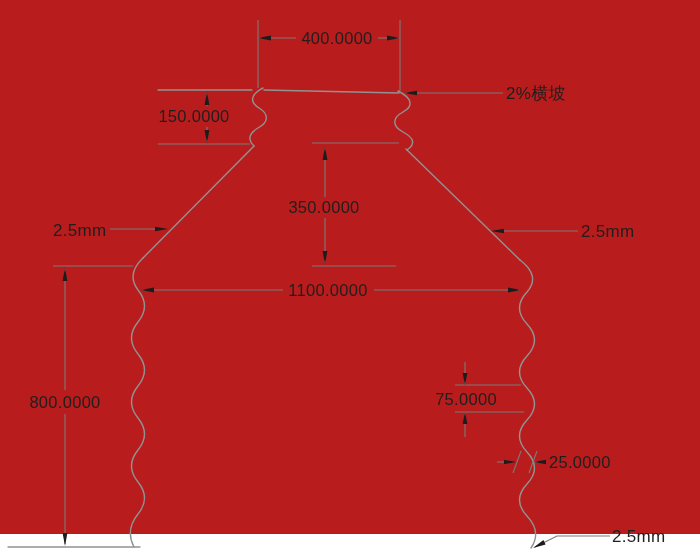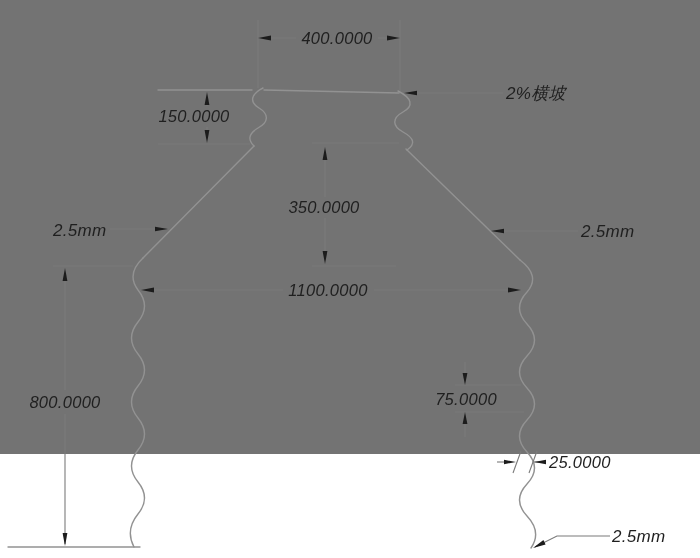--- a/index.html
+++ b/index.html
@@ -6,23 +6,22 @@
     margin: 0;
     padding: 0;
     background: #ffffff;
     width: 700px;
     height: 558px;
     overflow: hidden;
   }
   .canvas-wrap {
     position: relative;
     width: 700px;
-    height: 454px;
-    background: #737373;
-    font-style: italic;
+    height: 534px;
+    background: #b91c1c;
   }
   svg {
     display: block;
     font-family: "Liberation Sans", "DejaVu Sans", sans-serif;
   }
   .dim-text {
     font-size: 16.5px;
     fill: #1f1f1f;
     letter-spacing: 0.3px;
   }

